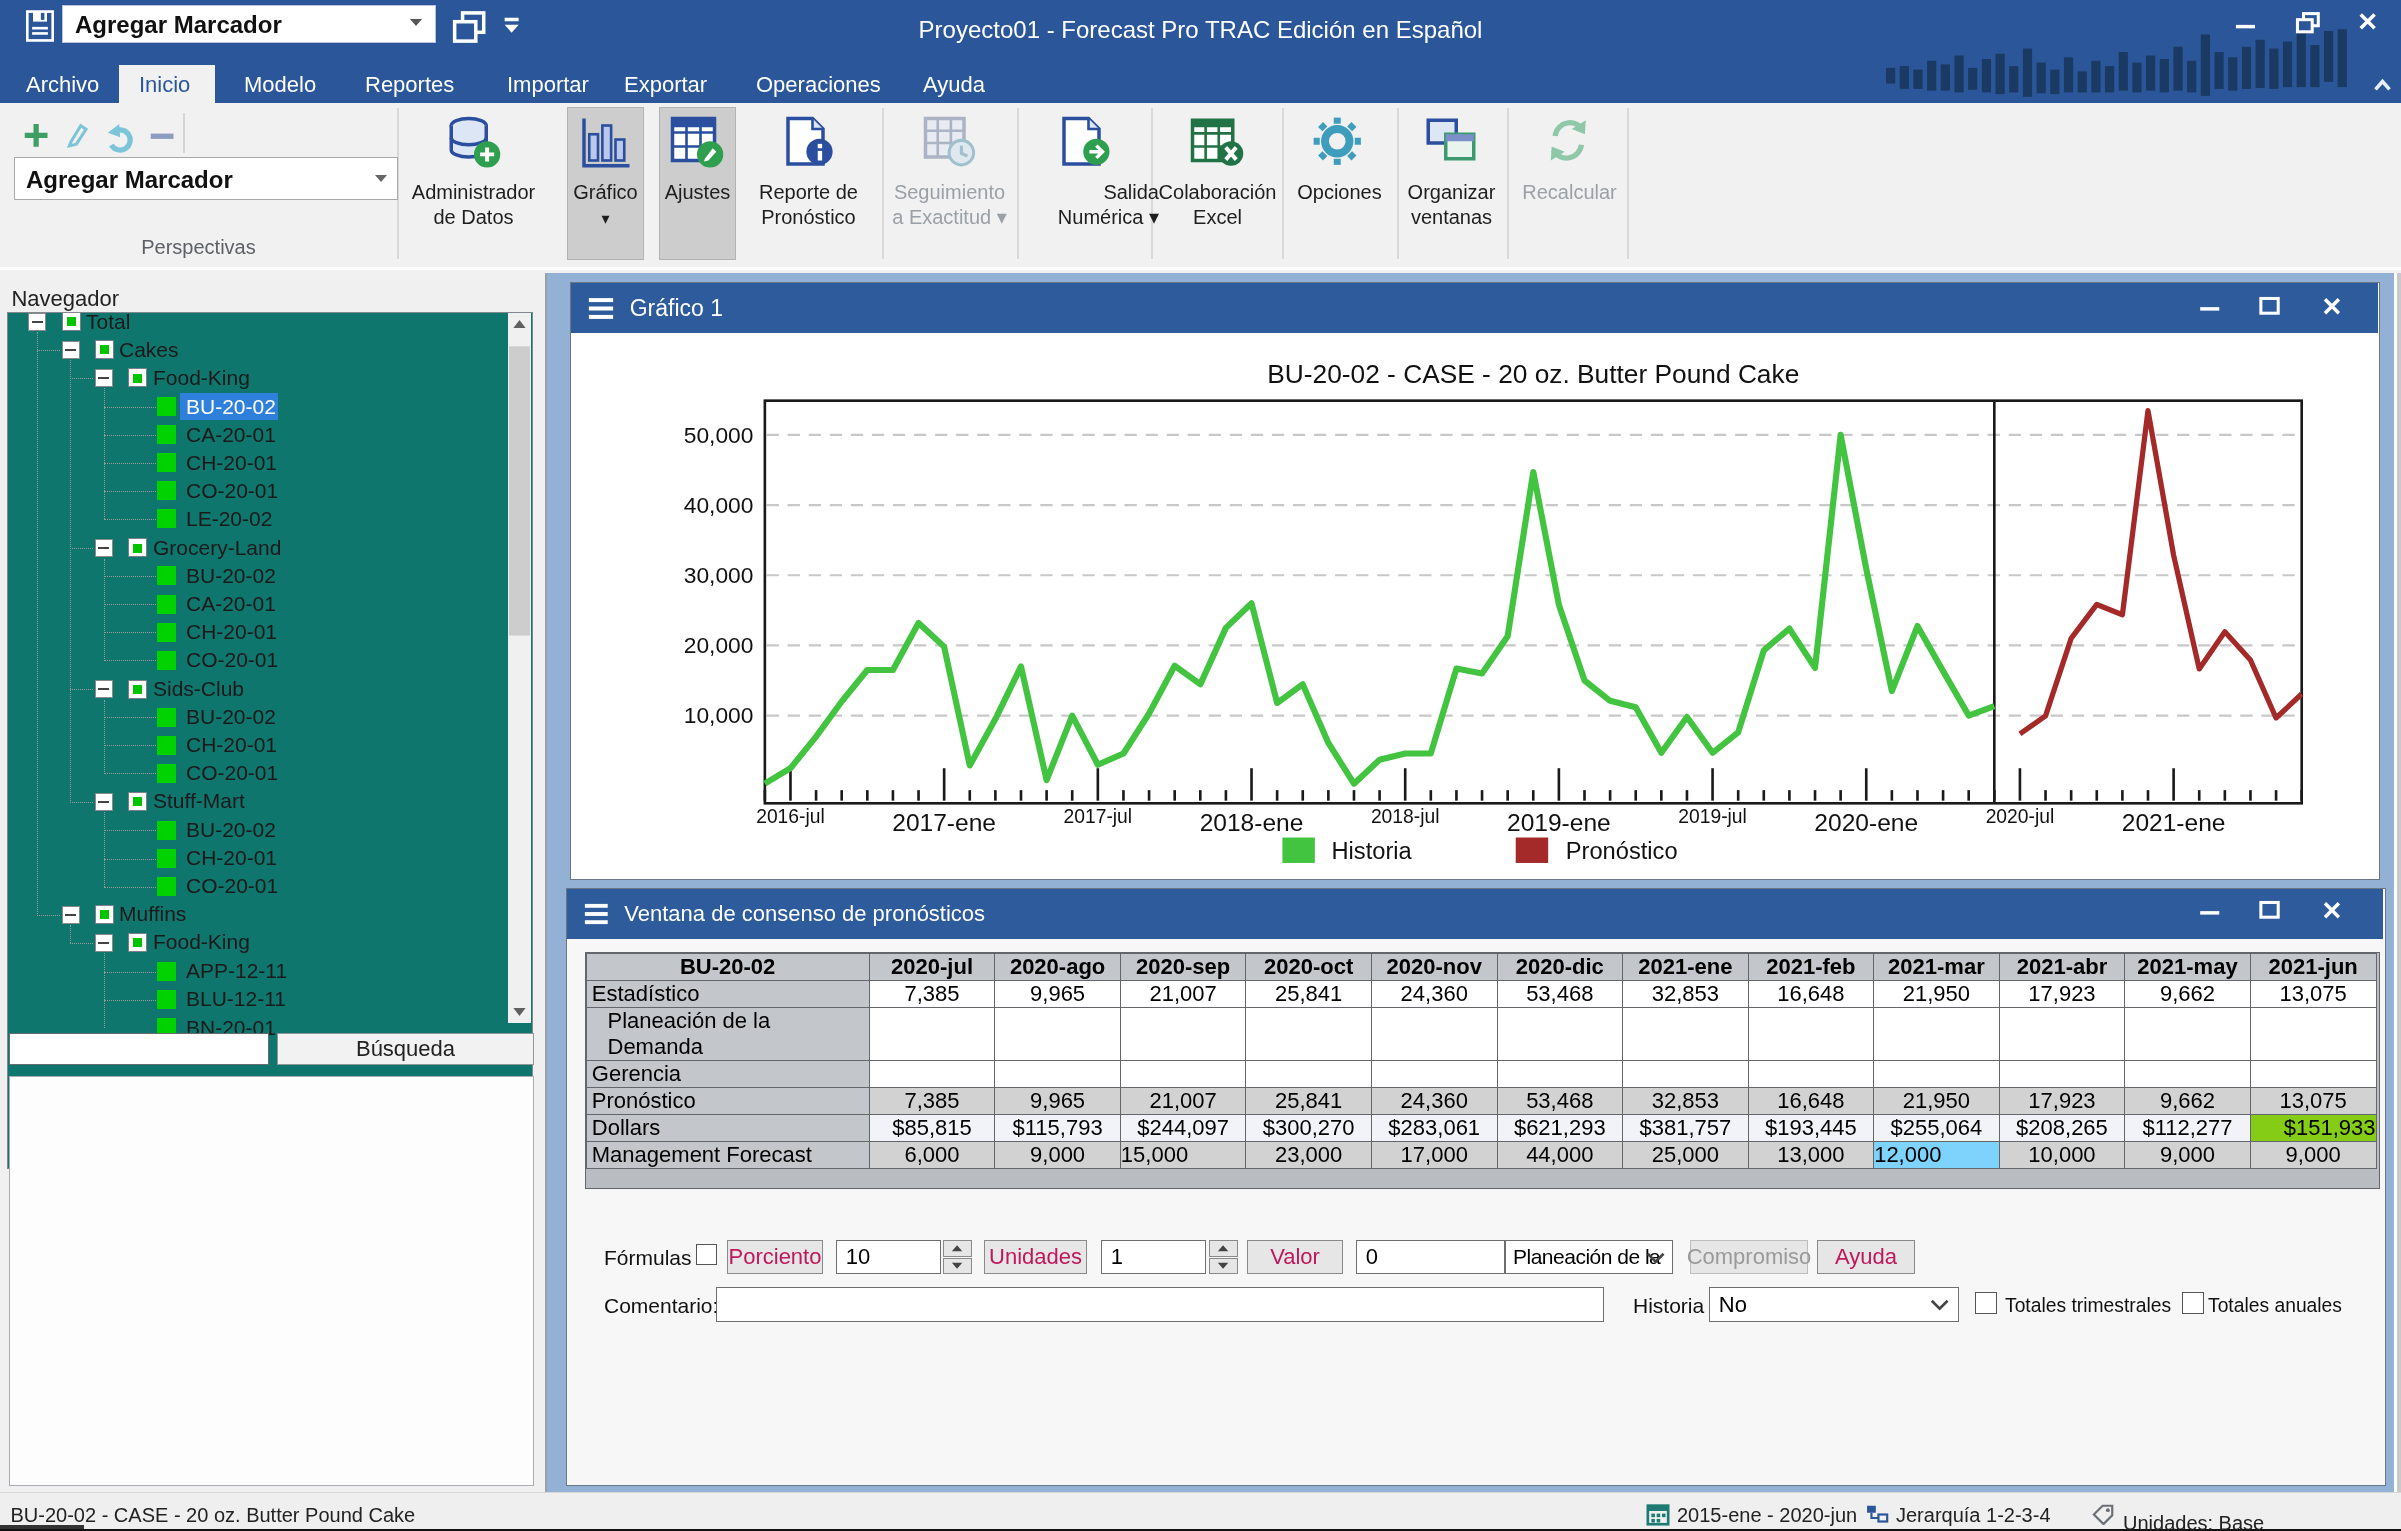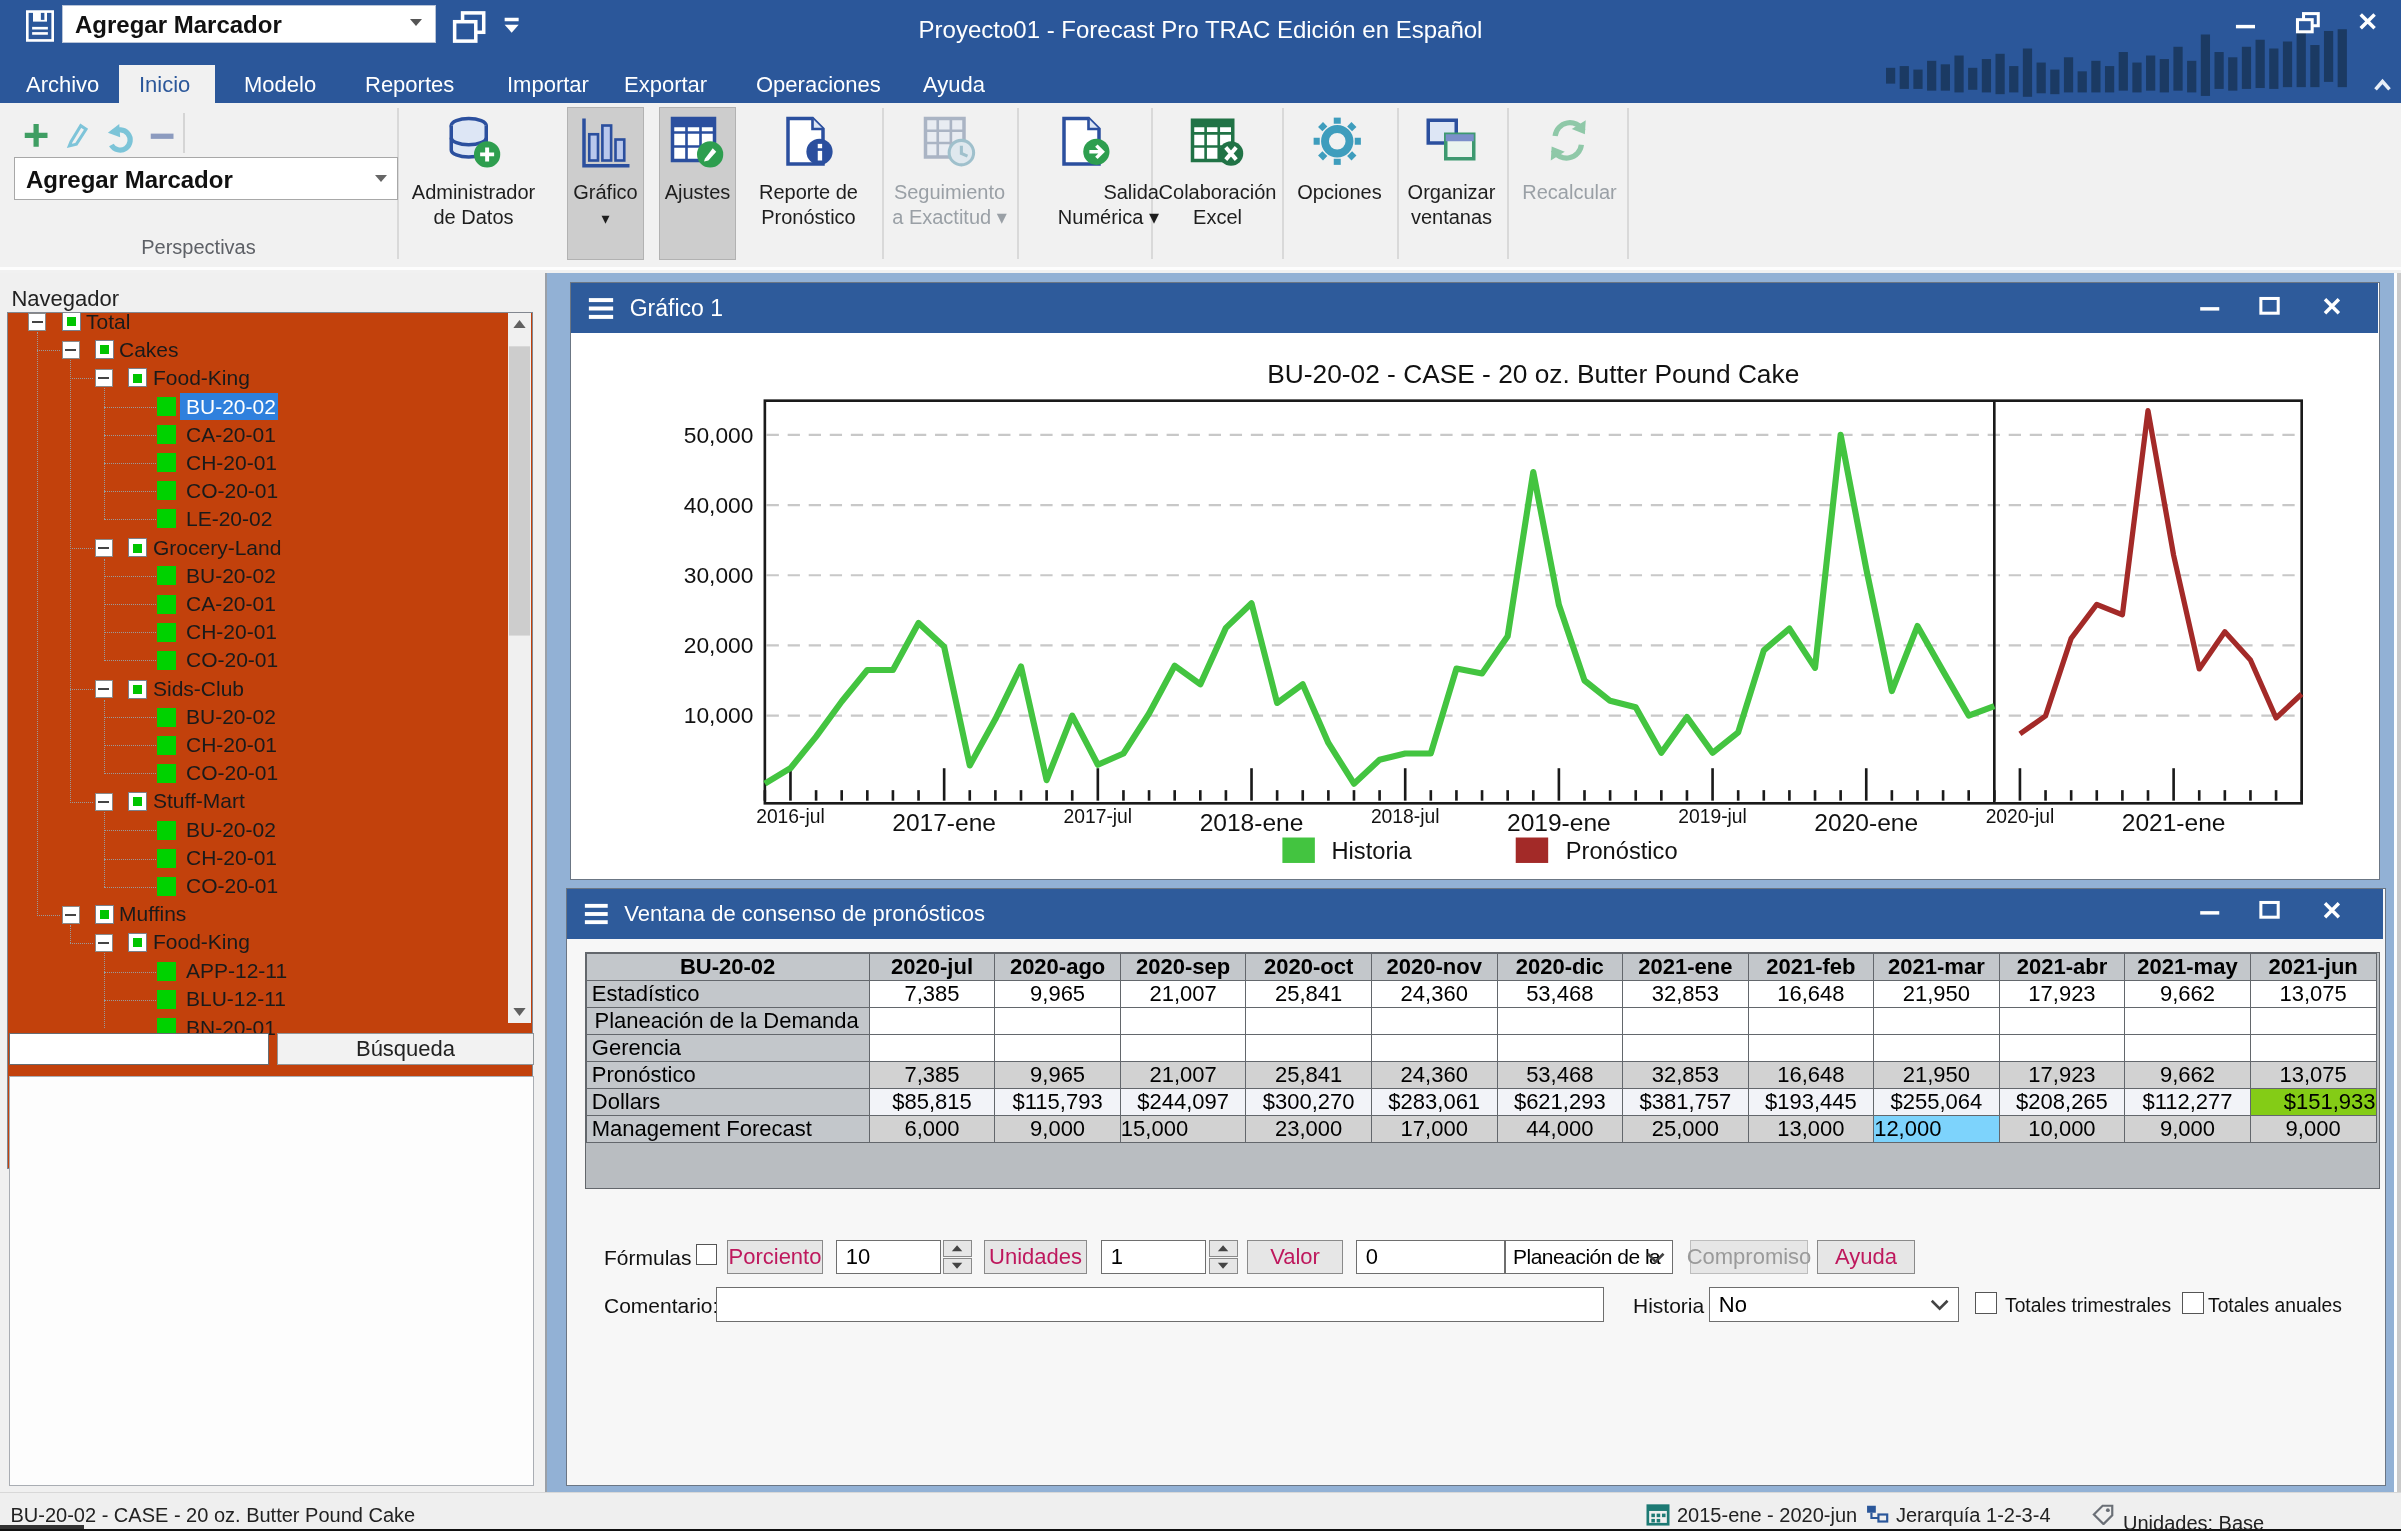--- a/index.html
+++ b/index.html
@@ -210,21 +210,21 @@
       <path d="M47 18 A17 17 0 0 0 15 24" fill="none" stroke="#8fc8a8" stroke-width="6"></path>
       <path d="M50 6 L49 22 L34 16 Z" fill="#8fc8a8"></path>
       <path d="M13 40 A17 17 0 0 0 45 34" fill="none" stroke="#8fc8a8" stroke-width="6"></path>
       <path d="M10 52 L11 36 L26 42 Z" fill="#8fc8a8"></path>
     </svg>
     <div class="ab" style="left:1495px;top:77px;width:149px;text-align:center;font-size:20px;line-height:25.4px;color:#9aa0a6">Recalcular</div>
   </div>
 
 <div class="ab" id="leftpanel" style="left:0;top:273px;width:547px;height:1219px;background:#f0f0f0;border-right:2.6px solid #9aa0a8">
   <div class="ab" style="left:11.4px;top:13px;font-size:22px;color:#222">Navegador</div>
-  <div class="ab" id="treebox" style="left:7px;top:39px;width:526px;height:857px;background:#c2410c;border:1.8px solid #828790;overflow:hidden">
+  <div class="ab" id="treebox" style="left:7px;top:39px;width:526px;height:857px;background:#0f766e;border:1.8px solid #828790;overflow:hidden">
       <div class="ab" style="left:29px;top:19.3px;height:582px;border-left:1.8px dotted #9a9a9a"></div>
       <div class="ab" style="left:62px;top:47px;height:441px;border-left:1.8px dotted #9a9a9a"></div>
       <div class="ab" style="left:96px;top:75px;height:131px;border-left:1.8px dotted #9a9a9a"></div>
       <div class="ab" style="left:96px;top:246px;height:102px;border-left:1.8px dotted #9a9a9a"></div>
       <div class="ab" style="left:96px;top:387px;height:74px;border-left:1.8px dotted #9a9a9a"></div>
       <div class="ab" style="left:96px;top:499px;height:75px;border-left:1.8px dotted #9a9a9a"></div>
       <div class="ab" style="left:62px;top:612px;height:17.5px;border-left:1.8px dotted #9a9a9a"></div>
       <div class="ab" style="left:96px;top:640px;height:75px;border-left:1.8px dotted #9a9a9a"></div>
       <div class="ab" style="left:20px;top:0px;width:18.4px;height:18.4px;background:#fff;border:0.9px solid #8a8a8a"></div>
       <div class="ab" style="left:24px;top:8px;width:11.4px;height:1.8px;background:#444"></div>
@@ -496,21 +496,21 @@
             <td style="background:#fff;border:1.8px solid #63676c;text-align:center">24,360</td>
             <td style="background:#fff;border:1.8px solid #63676c;text-align:center">53,468</td>
             <td style="background:#fff;border:1.8px solid #63676c;text-align:center">32,853</td>
             <td style="background:#fff;border:1.8px solid #63676c;text-align:center">16,648</td>
             <td style="background:#fff;border:1.8px solid #63676c;text-align:center">21,950</td>
             <td style="background:#fff;border:1.8px solid #63676c;text-align:center">17,923</td>
             <td style="background:#fff;border:1.8px solid #63676c;text-align:center">9,662</td>
             <td style="background:#fff;border:1.8px solid #63676c;text-align:center">13,075</td>
           </tr>
           <tr style="height:23px">
-            <td style="background:#c3c7cb;border:1.8px solid #63676c;padding-left:8px">Planeación de la Demanda</td>
+            <td style="background:#c3c7cb;border:1.8px solid #63676c;padding-left:21px">Planeación de la Demanda</td>
             <td style="background:#fff;border:1.8px solid #63676c;text-align:center"></td>
             <td style="background:#fff;border:1.8px solid #63676c;text-align:center"></td>
             <td style="background:#fff;border:1.8px solid #63676c;text-align:center"></td>
             <td style="background:#fff;border:1.8px solid #63676c;text-align:center"></td>
             <td style="background:#fff;border:1.8px solid #63676c;text-align:center"></td>
             <td style="background:#fff;border:1.8px solid #63676c;text-align:center"></td>
             <td style="background:#fff;border:1.8px solid #63676c;text-align:center"></td>
             <td style="background:#fff;border:1.8px solid #63676c;text-align:center"></td>
             <td style="background:#fff;border:1.8px solid #63676c;text-align:center"></td>
             <td style="background:#fff;border:1.8px solid #63676c;text-align:center"></td>

